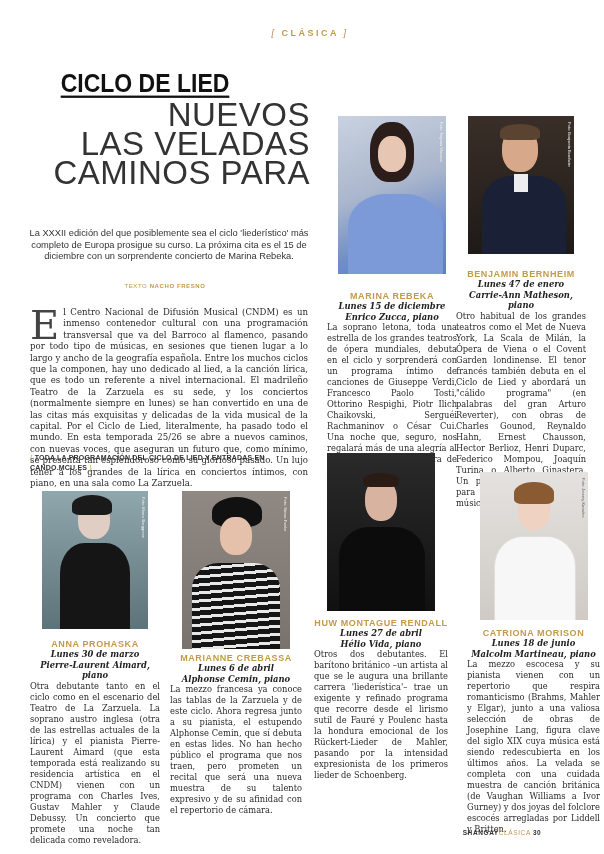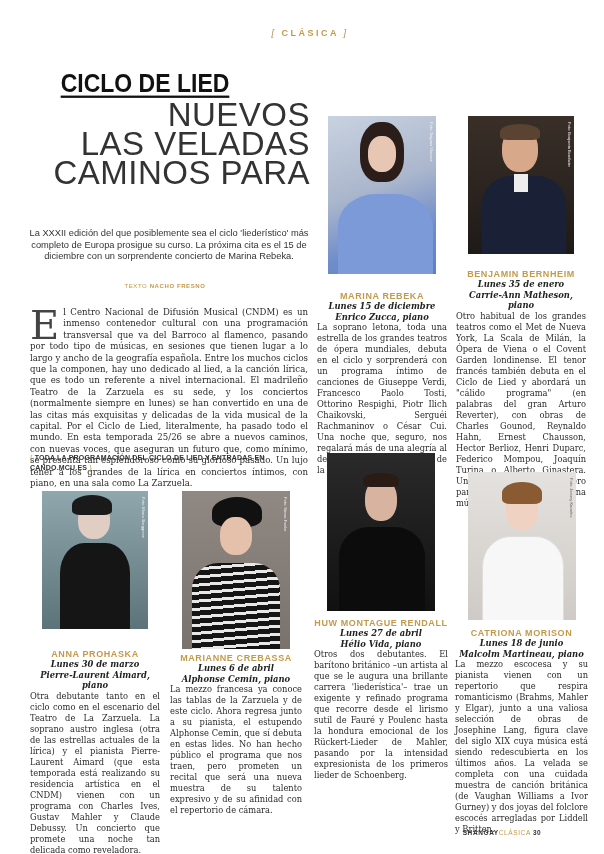--- a/index.html
+++ b/index.html
@@ -55,21 +55,21 @@
   <span class="dropcap">E</span>
   <span>l Centro Nacional de Difusión Musical (CNDM) es un inmenso contenedor cultural con una programación transversal que va del Barroco al flamenco, pasando por todo tipo de músicas, en sesiones que tienen lugar a lo largo y ancho de la geografía española. Entre los muchos ciclos que la componen, hay uno dedicado al lied, a la canción lírica, que es todo un referente a nivel internacional. El madrileño Teatro de la Zarzuela es su sede, y los conciertos (normalmente siempre en lunes) se han convertido en una de las citas más exquisitas y delicadas de la vida musical de la capital. Por el Ciclo de Lied, literalmente, ha pasado todo el mundo. En esta temporada 25/26 se abre a nuevos caminos, con nuevas voces, que aseguran un futuro que, como mínimo, se presenta tan esplendoroso como su glorioso pasado. Un lujo tener a los grandes de la lírica en conciertos íntimos, con piano, en una sala como La Zarzuela.</span>
 </div>
 
 <div class="abs promo">
   <span class="g">{</span>
   <span>TODA LA PROGRAMACIÓN DEL CICLO DE LIED Y ENTRADAS EN CANDO.MCU.ES</span>
   <span class="g">}</span>
 </div>
 
-<div class="card" style="left:317px;top:116px;width:130px;">
+<div class="card" style="left:327px;top:116px;width:130px;">
   <div class="photo" style="position:relative;width:108px;height:158px;margin:0 auto;background:linear-gradient(160deg,#c9d2e0 0%,#aab6cc 45%,#6f8dc9 75%,#5e7fc4 100%);">
     <div style="position:absolute;left:32px;top:6px;width:44px;height:60px;border-radius:45% 45% 40% 40%;background:#2b1d1a;"></div>
     <div style="position:absolute;left:40px;top:20px;width:28px;height:36px;border-radius:45%;background:#e8c6b4;"></div>
     <div style="position:absolute;left:10px;top:78px;width:95px;height:80px;border-radius:40% 40% 0 0;background:#7c9ad8;"></div>
     <span class="credit">Foto: Tatyana Vlasova</span>
   </div>
   <div class="name" style="margin-top:17px;">MARINA REBEKA</div>
   <div class="date">Lunes 15 de diciembre</div>
   <div class="pianist">Enrico Zucca, piano</div>
   <div class="bio">La soprano letona, toda una estrella de los grandes teatros de ópera mundiales, debuta en el ciclo y sorprenderá con un programa íntimo de canciones de Giuseppe Verdi, Francesco Paolo Tosti, Ottorino Respighi, Piotr Ilich Chaikovski, Serguéi Rachmaninov o César Cui. Una noche que, seguro, nos regalará más de una alegría al descubrir una nueva cara de la diva.</div>
@@ -77,33 +77,33 @@
 
 <div class="card" style="left:456px;top:116px;width:130px;">
   <div class="photo" style="position:relative;width:106px;height:138px;margin:0 auto;background:linear-gradient(180deg,#3a2f28 0%,#1e1a18 100%);">
     <div style="position:absolute;left:34px;top:12px;width:36px;height:44px;border-radius:45%;background:#d7a88a;"></div>
     <div style="position:absolute;left:32px;top:8px;width:40px;height:16px;border-radius:50% 50% 20% 20%;background:#5a4330;"></div>
     <div style="position:absolute;left:14px;top:60px;width:84px;height:80px;border-radius:35% 35% 0 0;background:#1a2035;"></div>
     <div style="position:absolute;left:46px;top:58px;width:14px;height:18px;background:#eee;"></div>
     <span class="credit">Foto: Benjamin Bernheim</span>
   </div>
   <div class="name" style="margin-top:15px;">BENJAMIN BERNHEIM</div>
-  <div class="date">Lunes 35 de enero</div>
+  <div class="date">Lunes 47 de enero</div>
   <div class="pianist">Carrie-Ann Matheson, piano</div>
   <div class="bio">Otro habitual de los grandes teatros como el Met de Nueva York, La Scala de Milán, la Ópera de Viena o el Covent Garden londinense. El tenor francés también debuta en el Ciclo de Lied y abordará un "cálido programa" (en palabras del gran Arturo Reverter), con obras de Charles Gounod, Reynaldo Hahn, Ernest Chausson, Hector Berlioz, Henri Duparc, Federico Mompou, Joaquín Turina o Alberto Ginastera. Un plan perfecto de enero para un 2026 lleno de buena música.</div>
 </div>
 
 <div class="card" style="left:30px;top:491px;width:130px;">
   <div class="photo" style="position:relative;width:106px;height:138px;margin:0 auto;background:linear-gradient(180deg,#8fa7ad 0%,#5c7479 100%);">
     <div style="position:absolute;left:36px;top:10px;width:32px;height:38px;border-radius:45%;background:#e0cdc4;"></div>
     <div style="position:absolute;left:30px;top:4px;width:40px;height:20px;border-radius:50% 50% 20% 20%;background:#1a1a1a;"></div>
     <div style="position:absolute;left:18px;top:52px;width:70px;height:86px;border-radius:35% 35% 0 0;background:#151515;"></div>
     <span class="credit">Foto: Marco Borggreve</span>
   </div>
-  <div class="name" style="margin-top:20px;">ANNA PROHASKA</div>
+  <div class="name" style="margin-top:10px;">ANNA PROHASKA</div>
   <div class="date">Lunes 30 de marzo</div>
   <div class="pianist">Pierre-Laurent Aimard, piano</div>
   <div class="bio">Otra debutante tanto en el ciclo como en el escenario del Teatro de La Zarzuela. La soprano austro inglesa (otra de las estrellas actuales de la lírica) y el pianista Pierre-Laurent Aimard (que esta temporada está realizando su residencia artística en el CNDM) vienen con un programa con Charles Ives, Gustav Mahler y Claude Debussy. Un concierto que promete una noche tan delicada como reveladora.</div>
 </div>
 
 <div class="card" style="left:170px;top:491px;width:132px;">
   <div class="photo" style="position:relative;width:108px;height:158px;margin:0 auto;background:linear-gradient(180deg,#908883 0%,#7a726d 100%);">
     <div style="position:absolute;left:30px;top:6px;width:50px;height:30px;border-radius:50% 50% 30% 30%;background:#111;"></div>
     <div style="position:absolute;left:38px;top:26px;width:32px;height:38px;border-radius:45%;background:#e5c0aa;"></div>
     <div style="position:absolute;left:10px;top:72px;width:88px;height:86px;border-radius:30% 30% 0 0;background:repeating-linear-gradient(175deg,#151515 0 5px,#e8e8e8 5px 8px);"></div>
@@ -120,21 +120,21 @@
     <div style="position:absolute;left:38px;top:26px;width:32px;height:42px;border-radius:45%;background:#d8b3a0;"></div>
     <div style="position:absolute;left:36px;top:20px;width:36px;height:14px;border-radius:50% 50% 20% 20%;background:#2a1c14;"></div>
     <div style="position:absolute;left:12px;top:74px;width:86px;height:84px;border-radius:35% 35% 0 0;background:#0c0c0c;"></div>
   </div>
   <div class="name" style="margin-top:7px;">HUW MONTAGUE RENDALL</div>
   <div class="date">Lunes 27 de abril</div>
   <div class="pianist">Hélio Vida, piano</div>
   <div class="bio">Otros dos debutantes. El barítono británico –un artista al que se le augura una brillante carrera 'liederística'– trae un exigente y refinado programa que recorre desde el lirismo sutil de Fauré y Poulenc hasta la hondura emocional de los Rückert-Lieder de Mahler, pasando por la intensidad expresionista de los primeros lieder de Schoenberg.</div>
 </div>
 
-<div class="card" style="left:455px;top:472px;width:133px;">
+<div class="card" style="left:467px;top:472px;width:133px;">
   <div class="photo" style="position:relative;width:108px;height:148px;margin:0 auto;background:linear-gradient(180deg,#e4e2df 0%,#cfcac5 100%);">
     <div style="position:absolute;left:38px;top:18px;width:32px;height:40px;border-radius:45%;background:#efd2c2;"></div>
     <div style="position:absolute;left:34px;top:10px;width:40px;height:22px;border-radius:50% 50% 20% 20%;background:#8a5a32;"></div>
     <div style="position:absolute;left:14px;top:64px;width:80px;height:84px;border-radius:35% 35% 0 0;background:#f7f7f7;border:1px solid #ddd;"></div>
     <span class="credit" style="color:#666;">Foto: Jeremy Knowles</span>
   </div>
   <div class="name" style="margin-top:8px;">CATRIONA MORISON</div>
   <div class="date">Lunes 18 de junio</div>
   <div class="pianist">Malcolm Martineau, piano</div>
   <div class="bio">La mezzo escocesa y su pianista vienen con un repertorio que respira romanticismo (Brahms, Mahler y Elgar), junto a una valiosa selección de obras de Josephine Lang, figura clave del siglo XIX cuya música está siendo redescubierta en los últimos años. La velada se completa con una cuidada muestra de canción británica (de Vaughan Williams a Ivor Gurney) y dos joyas del folclore escocés arregladas por Liddell y Britten.</div>

